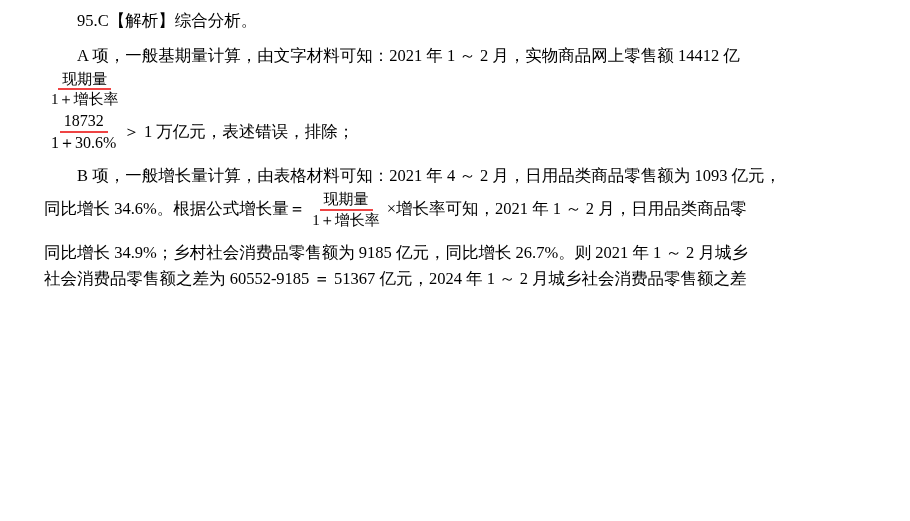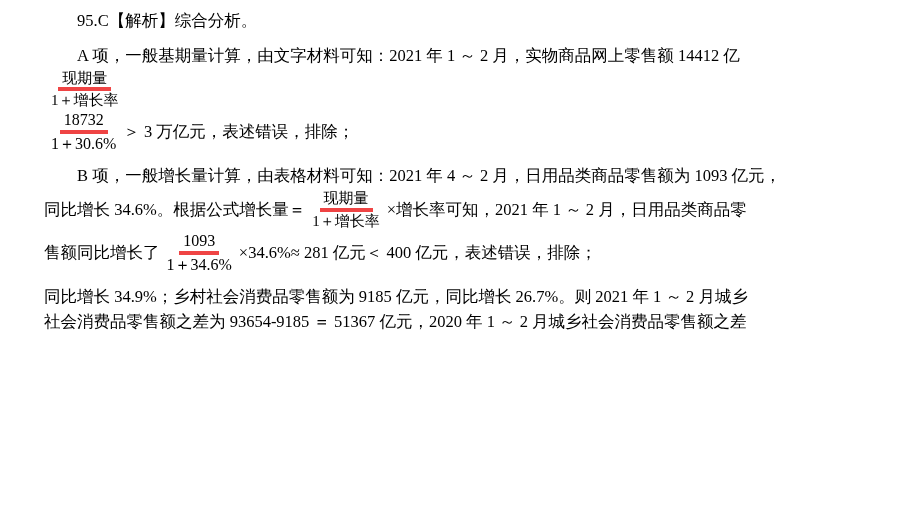--- a/index.html
+++ b/index.html
@@ -49,21 +49,21 @@
     vertical-align: middle;
     margin: 0 3px;
     line-height: 1.12;
     font-size: 15px;
     position: relative;
     top: -1px;
   }
   .frac .num {
     display: block;
     padding: 0 4px 1px 4px;
-    border-bottom: 4px solid #ef4444;
+    border-bottom: 2px solid #ef4444;
     white-space: nowrap;
   }
   .frac .den {
     display: block;
     padding: 1px 4px 0 4px;
     white-space: nowrap;
   }
   .frac.big {
     font-size: 16px;
   }
@@ -89,44 +89,38 @@
     <span class="line tall-row">
       <span class="frac">
           <span class="num">现期量</span>
           <span class="den">1＋增长率</span>
         </span>
     </span>
     <span class="line tall-row">
       <span class="frac big">
           <span class="num">18732</span>
           <span class="den">1＋30.6%</span>
-        </span><span>＞ 3 万亿元，表述错误，排除；</span>
+        </span><span>＞ 1 万亿元，表述错误，排除；</span>
     </span>
   </p>
 
   <p class="para">
     <span class="line">
       <span class="indent"></span><span>B 项，一般增长量计算，由表格材料可知：2021 年 4 ～ 2 月，日用品类商品零售额为 1093 亿元，</span>
     </span>
     <span class="line tall-row">
       <span>同比增长 34.6%。根据公式增长量＝</span><span class="frac">
           <span class="num">现期量</span>
           <span class="den">1＋增长率</span>
         </span><span>×增长率可知，2021 年 1 ～ 2 月，日用品类商品零</span>
     </span>
-    <span class="line tall-row">
-      <span>售额同比增长了</span><span class="frac big">
-          <span class="num">1093</span>
-          <span class="den">1＋34.6%</span>
-        </span><span>×34.6%≈ 281 亿元＜ 400 亿元，表述错误，排除；</span>
-    </span>
   </p>
 
   <p class="para">
     <span class="line">
       <span>同比增长 34.9%；乡村社会消费品零售额为 9185 亿元，同比增长 26.7%。则 2021 年 1 ～ 2 月城乡</span>
     </span>
     <span class="line">
-      <span>社会消费品零售额之差为 93654-9185 ＝ 51367 亿元，2020 年 1 ～ 2 月城乡社会消费品零售额之差</span>
+      <span>社会消费品零售额之差为 60552-9185 ＝ 51367 亿元，2024 年 1 ～ 2 月城乡社会消费品零售额之差</span>
     </span>
   </p>
 
 </div>
 
 </body></html>

